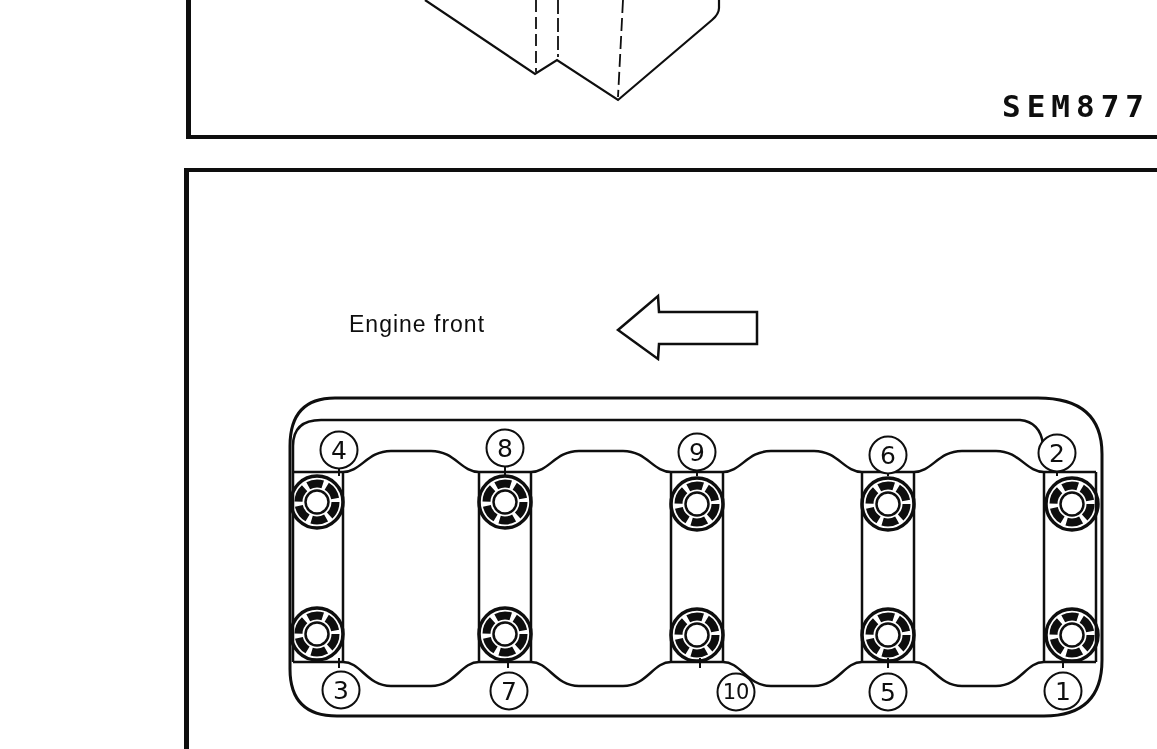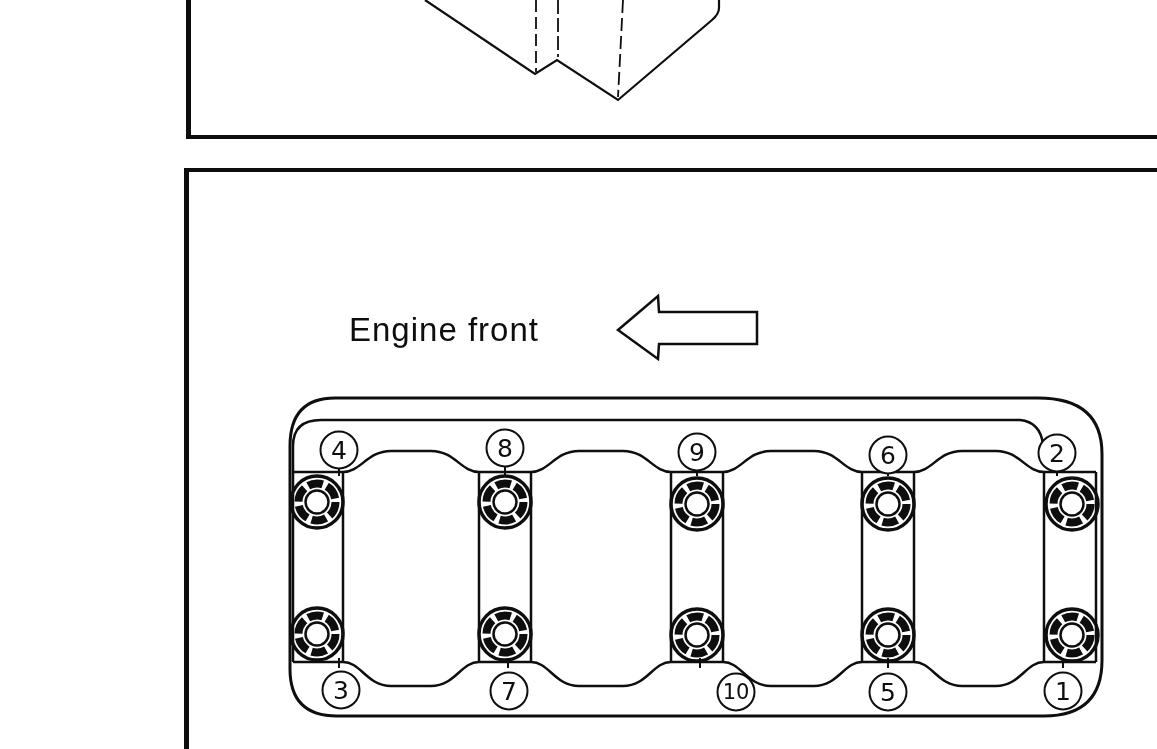--- a/index.html
+++ b/index.html
@@ -20,21 +20,21 @@
     border-left:5px solid #0e0e0e;border-top:4px solid #0e0e0e;
     box-sizing:border-box;
   }
   #sem-label{
     left:1002px;top:88px;
     font-family:"DejaVu Sans Mono","Liberation Mono",monospace;
     font-size:31px;font-weight:600;letter-spacing:6px;white-space:nowrap;
   }
   #engine-front-label{
     left:349px;top:311px;
-    font-size:33px;font-weight:400;letter-spacing:1px;white-space:nowrap;
+    font-size:23px;font-weight:400;letter-spacing:1px;white-space:nowrap;
   }
   .seq{
     width:39px;height:39px;border:2.5px solid #0e0e0e;border-radius:50%;
     background:#ffffff;box-sizing:border-box;
     display:flex;align-items:center;justify-content:center;
     font-size:25px;font-weight:500;line-height:1;
     transform:translate(-50%,-50%);
     font-family:"DejaVu Sans","Liberation Sans",sans-serif;
   }
   svg{display:block;}
@@ -47,20 +47,21 @@
 
   <div id="panel1" class="abs"></div>
 
   <svg class="abs" style="left:400px;top:0px" width="340" height="120" viewBox="0 0 340 120">
     <path class="ink" stroke-width="2.2" d="M 25 0 L 135 74 L 157 60 L 218 100 L 312 20 Q 319 14 319 8 L 319 0"></path>
     <path class="ink" stroke-width="1.8" stroke-dasharray="12 5" d="M 136 0 V 72"></path>
     <path class="ink" stroke-width="1.8" stroke-dasharray="14 4" d="M 158 0 V 57"></path>
     <path class="ink" stroke-width="1.8" stroke-dasharray="13 5" d="M 223 0 L 218 97"></path>
   </svg>
 
+  <div id="sem-label" class="abs">SEM877</div>
 
   <div id="panel2" class="abs"></div>
 
   <div id="engine-front-label" class="abs">Engine front</div>
 
   <svg class="abs" style="left:610px;top:290px" width="160" height="75" viewBox="0 0 160 75">
     <polygon class="ink" stroke-width="2.5" stroke-linejoin="miter" points="8,40 48,6 49,22 147,22 147,54 49,54 48,69"></polygon>
   </svg>
 
   <svg class="abs" style="left:280px;top:392px" width="850" height="340" viewBox="0 0 850 340">

